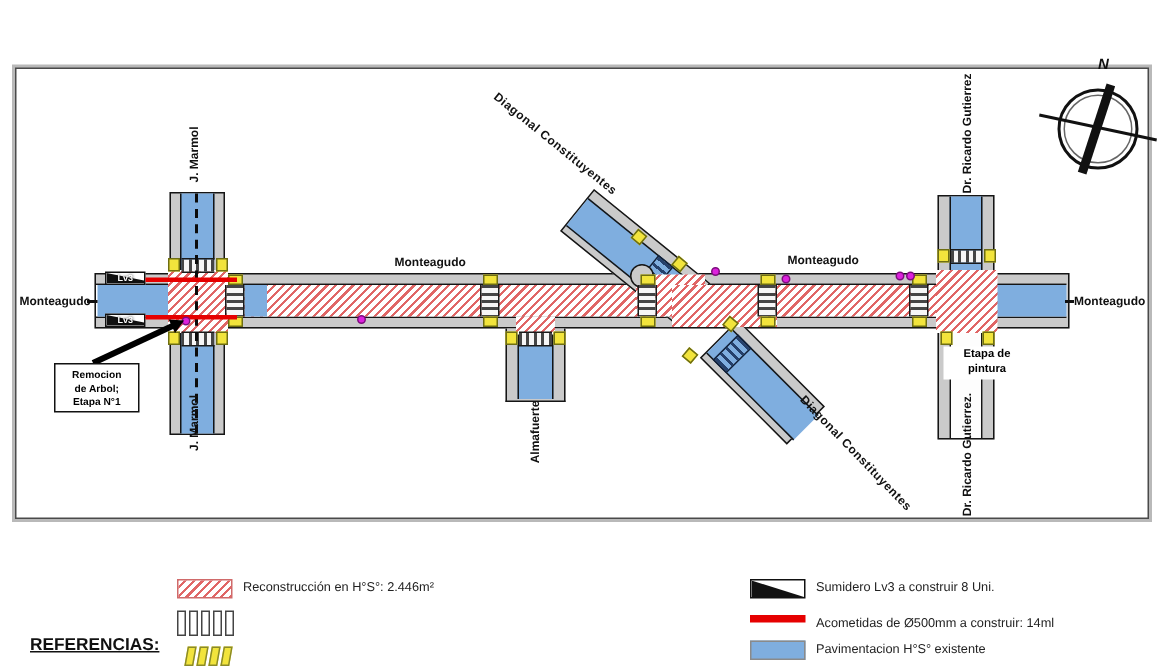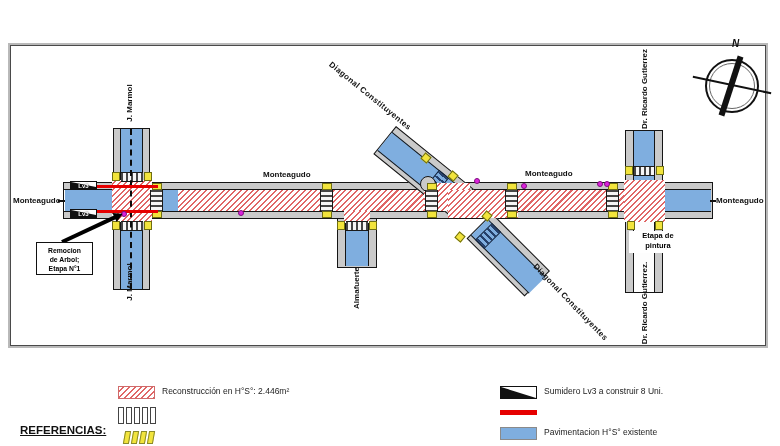--- a/index.html
+++ b/index.html
@@ -208,17 +208,18 @@
 </div>
 
 <div class="abs lrow" style="left:500px;top:386px">
   <span class="sw sw-sumi">
       <i></i>
     </span>
   <span class="ltxt">Sumidero Lv3 a construir 8 Uni.</span>
 </div>
 <div class="abs lrow" style="left:500px;top:410px">
   <span class="sw sw-red"></span>
+  <span class="ltxt">Acometidas de Ø500mm a construir: 14ml</span>
 </div>
 <div class="abs lrow" style="left:500px;top:427px">
   <span class="sw sw-blue"></span>
   <span class="ltxt">Pavimentacion H°S° existente</span>
 </div>
 
 </body></html>

